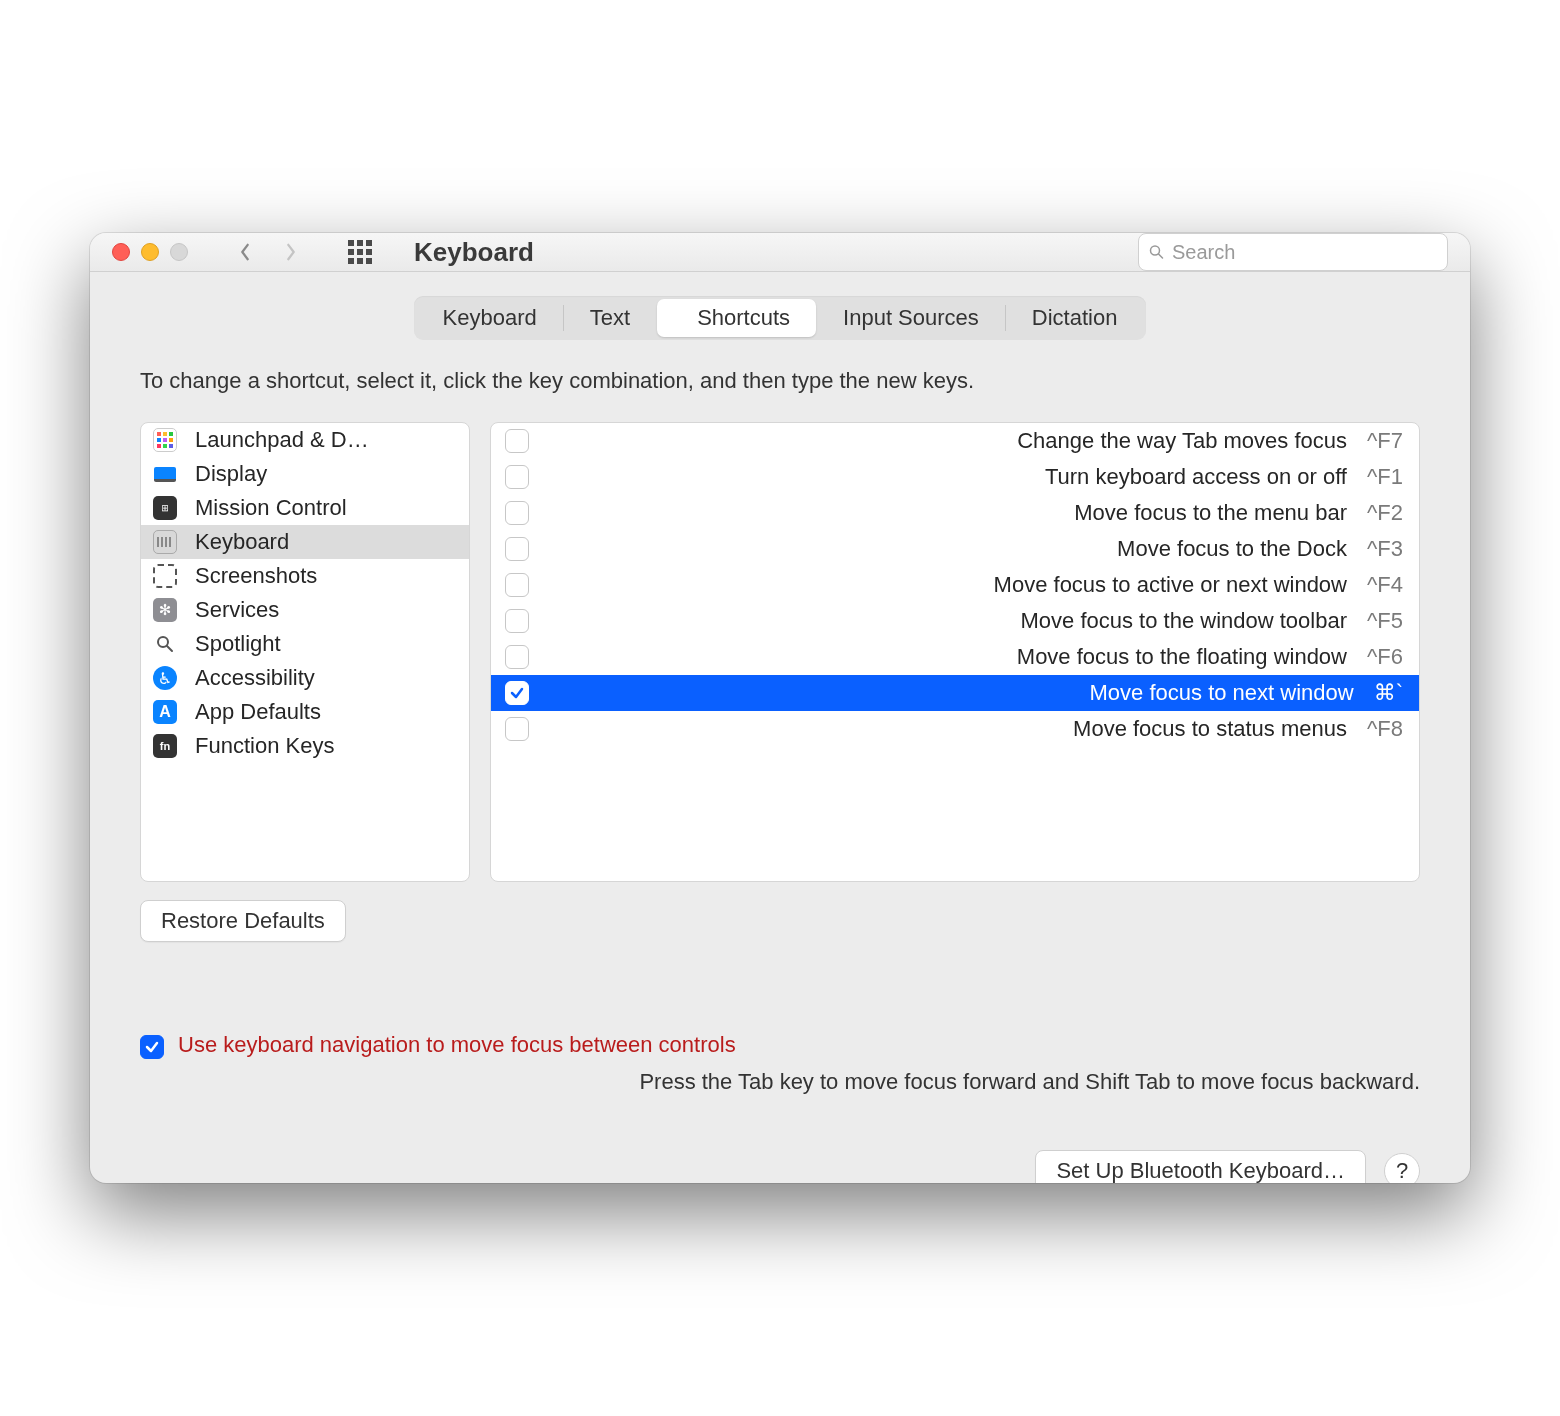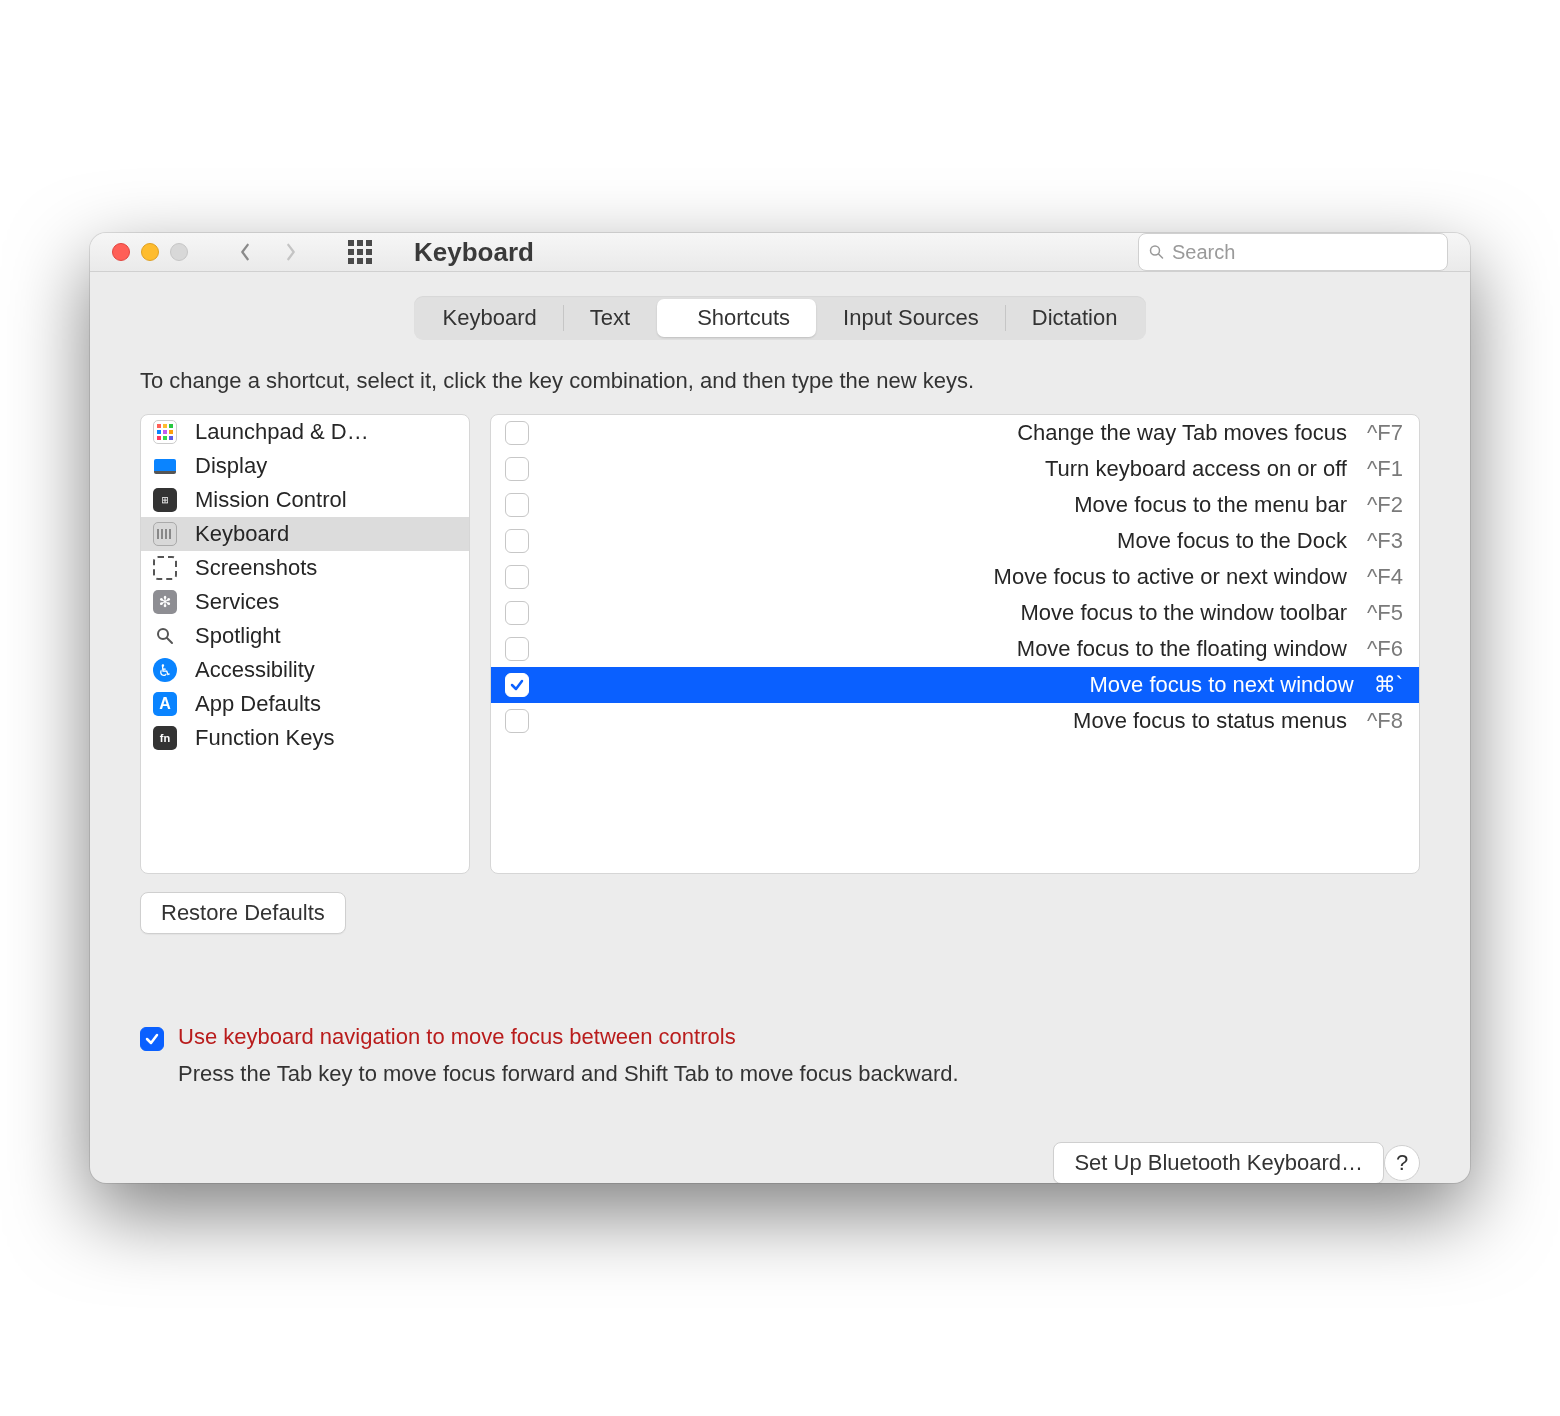--- a/index.html
+++ b/index.html
@@ -71,21 +71,21 @@
   }
   .tab.active { background:#fff; box-shadow:0 1px 2px rgba(0,0,0,0.15);padding-left:40px;}
   .tab-sep { width:1px; background:#c6c6c6; margin:6px 0;}
   .panel {
     margin-top:28px;
     flex:1;
     border-radius:10px;
     display:flex;
     flex-direction:column;
   }
-  .hint { font-size:22px; color:#333; margin-bottom:20px; }
+  .hint { font-size:22px; color:#333; margin-bottom:28px; }
   .split { display:flex; gap:20px; height:460px;}
   .col { background:#fff; border:1px solid #d6d6d6; border-radius:8px; overflow:hidden;}
   .left { width:330px; }
   .right { flex:1; }
   .cat { display:flex; align-items:center; gap:18px; padding:4px 12px; font-size:22px; color:#262626;}
   .cat.sel { background:#dcdcdc;}
   .cat .ic { width:24px; height:24px; display:flex; align-items:center; justify-content:center; border-radius:5px; font-size:15px; }
   .row { display:flex; align-items:center; gap:20px; padding:5px 16px 5px 14px; font-size:22px; color:#262626;}
   .row.sel { background:#0a60ff; color:#fff;}
   .cb {
@@ -100,22 +100,22 @@
   .row.sel .key { color:#fff;}
   .btn {
     background:#fff; border:1px solid #cfcfcf; border-radius:8px;
     padding:7px 20px; font-size:22px; color:#333; box-shadow:0 1px 1px rgba(0,0,0,0.04);
     cursor:default;
   }
   .restore-row { display:flex; justify-content:flex-start; margin-top:18px;}
   .kbnav { display:flex; align-items:flex-start; gap:14px; margin-top:90px;}
   .kbnav .cb { margin-top:3px;}
   .kbnav-text { font-size:22px; color:#b91c1c;}
-  .kbnav-sub { font-size:22px; color:#333; margin-left:38px; margin-top:10px;}
-  .footer { display:flex; justify-content:flex-end; align-items:center; margin-top:55px;}
+  .kbnav-sub { font-size:22px; color:#333; margin-left:38px; margin-top:10px;text-align:right;}
+  .footer { display:flex; justify-content:flex-end; align-items:center; gap:18px; margin-top:55px;}
   .help { width:36px; height:36px; border-radius:50%; border:1px solid #cfcfcf; background:#fff; display:flex; align-items:center; justify-content:center; font-size:22px; color:#333;}
 </style>
 </head>
 <body>
 
 <div class="window">
   <div class="titlebar">
     <div class="traffic">
       <div class="dot dot-red"></div>
       <div class="dot dot-yellow"></div>

